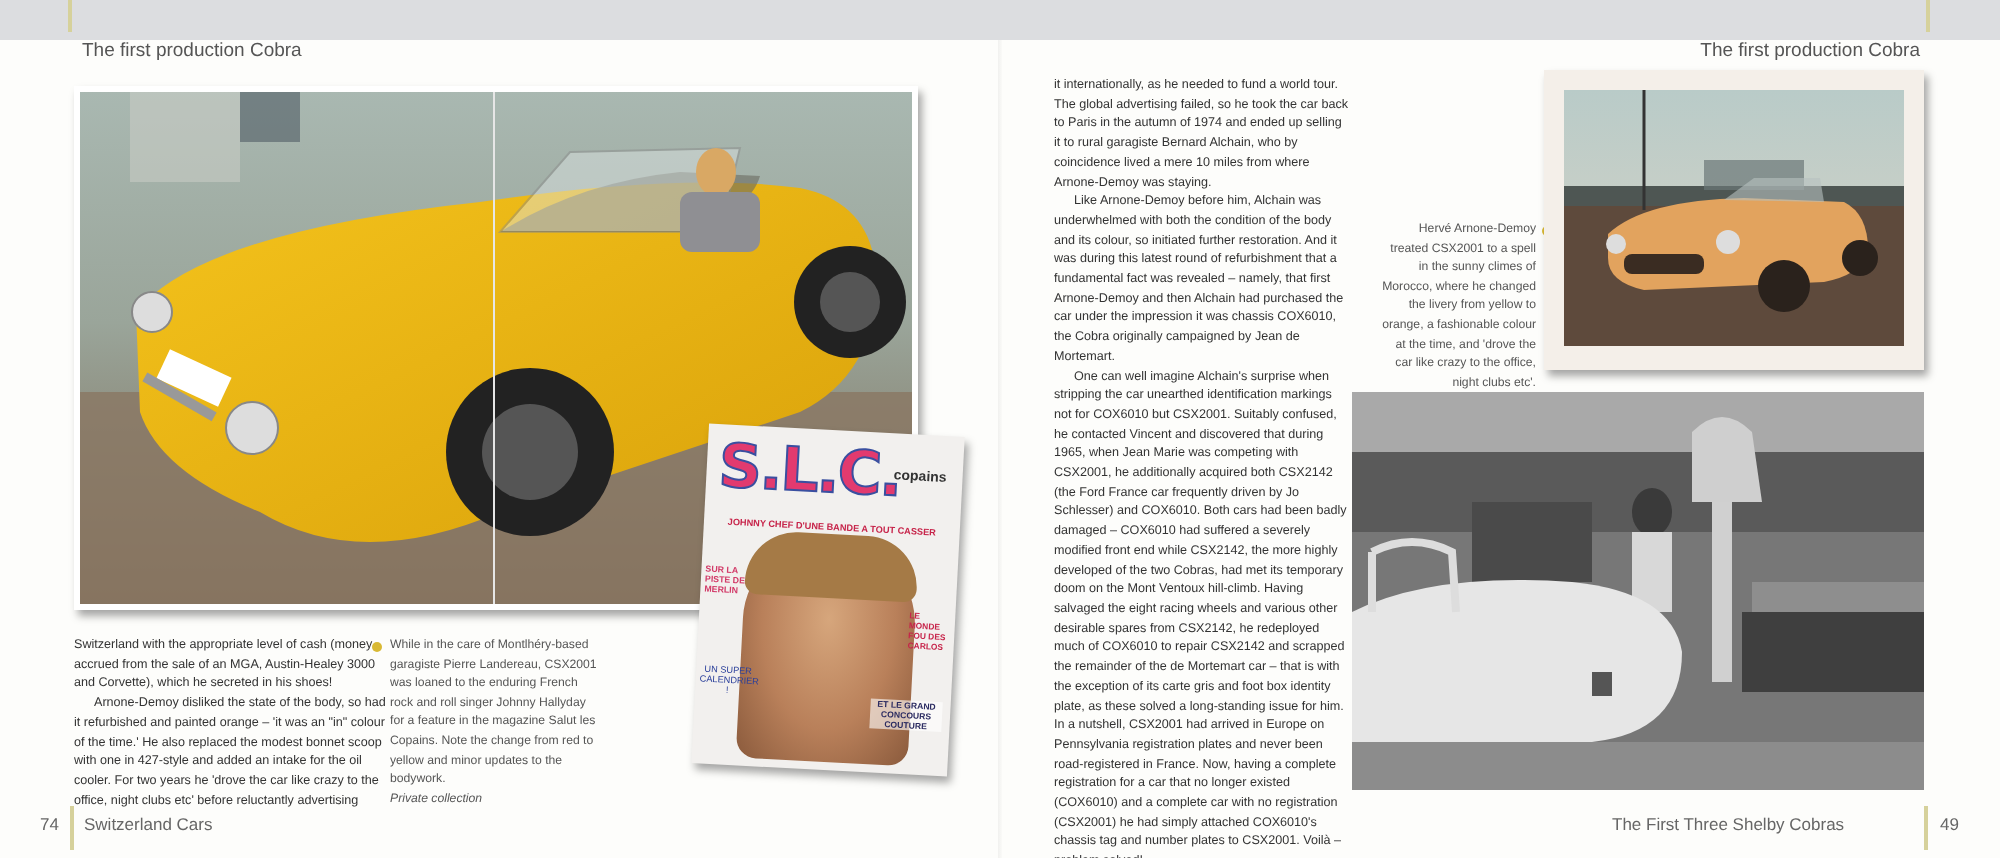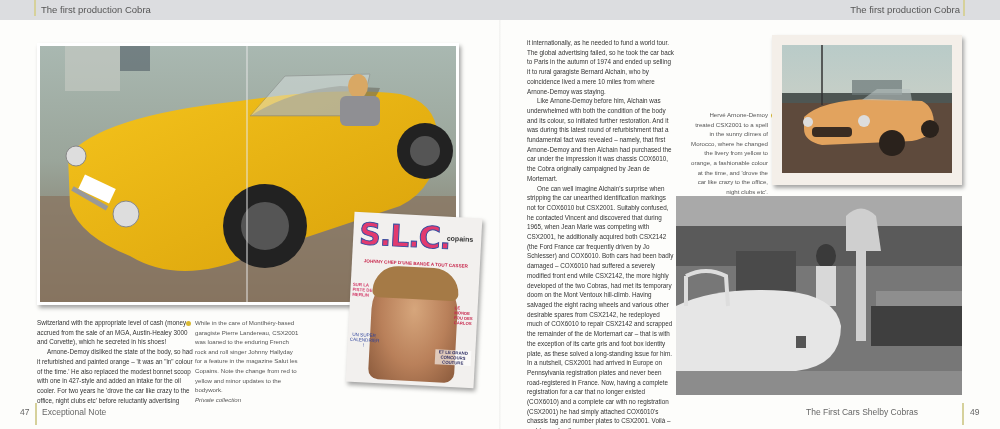--- a/index.html
+++ b/index.html
@@ -1,18 +1,18 @@
 <!DOCTYPE html>
 <html><head>
 <meta charset="utf-8">
 <style>
   html,body{margin:0;padding:0;}
   body{width:1000px;height:429px;background:#fdfdfb;position:relative;overflow:hidden;font-family:"Liberation Sans",sans-serif;color:#3a3a3a;}
   .hdr{position:absolute;top:0;left:0;width:1000px;height:20px;background:#dcdde0;}
-  .hdr .t{position:absolute;top:4px;font-size:9.5px;color:#555;text-align:right;}
+  .hdr .t{position:absolute;top:20px;font-size:9.5px;color:#555;text-align:right;}
   .hdr .bar{position:absolute;top:0;width:2px;height:16px;background:#d6d19b;}
   .gutter{position:absolute;top:20px;left:499px;width:2px;height:409px;background:linear-gradient(90deg,#f1f1ef,#fafaf8);}
   .photo{position:absolute;box-shadow:2px 3px 4px rgba(0,0,0,.35);}
   .col{position:absolute;font-size:6.3px;line-height:9.7px;color:#333;}
   .col p{margin:0;}
   .col p.ind{text-indent:10px;}
   .cap{position:absolute;font-size:6.1px;line-height:9.6px;color:#555;}
   .cap i{font-style:italic;}
   .dot{display:inline-block;width:5px;height:5px;border-radius:50%;background:#d9b934;vertical-align:middle;}
   .foot{position:absolute;top:407px;font-size:8.5px;color:#666;}
@@ -89,23 +89,23 @@
 </div>
 
 <div class="cap" style="left:187px;top:318px;width:112px;">
   <span class="dot" style="position:absolute;left:-1px;top:3px;"></span>
   <div style="padding-left:8px;">
     <span>While in the care of Montlhéry-based garagiste Pierre Landereau, CSX2001 was loaned to the enduring French rock and roll singer Johnny Hallyday for a feature in the magazine Salut les Copains. Note the change from red to yellow and minor updates to the bodywork.</span><br>
     <i>Private collection</i>
   </div>
 </div>
 
-<span class="foot num" style="left:20px;">47</span>
+<span class="foot num" style="left:20px;">74</span>
 <div class="fbar" style="left:35px;"></div>
-<span class="foot" style="left:42px;">Exceptional Note</span>
+<span class="foot" style="left:42px;">Switzerland Cars</span>
 
 <div class="col" style="left:527px;top:38px;width:148px;">
   <p>it internationally, as he needed to fund a world tour. The global advertising failed, so he took the car back to Paris in the autumn of 1974 and ended up selling it to rural garagiste Bernard Alchain, who by coincidence lived a mere 10 miles from where Arnone-Demoy was staying.</p>
   <p class="ind">Like Arnone-Demoy before him, Alchain was underwhelmed with both the condition of the body and its colour, so initiated further restoration. And it was during this latest round of refurbishment that a fundamental fact was revealed – namely, that first Arnone-Demoy and then Alchain had purchased the car under the impression it was chassis COX6010, the Cobra originally campaigned by Jean de Mortemart.</p>
   <p class="ind">One can well imagine Alchain's surprise when stripping the car unearthed identification markings not for COX6010 but CSX2001. Suitably confused, he contacted Vincent and discovered that during 1965, when Jean Marie was competing with CSX2001, he additionally acquired both CSX2142 (the Ford France car frequently driven by Jo Schlesser) and COX6010. Both cars had been badly damaged – COX6010 had suffered a severely modified front end while CSX2142, the more highly developed of the two Cobras, had met its temporary doom on the Mont Ventoux hill-climb. Having salvaged the eight racing wheels and various other desirable spares from CSX2142, he redeployed much of COX6010 to repair CSX2142 and scrapped the remainder of the de Mortemart car – that is with the exception of its carte gris and foot box identity plate, as these solved a long-standing issue for him. In a nutshell, CSX2001 had arrived in Europe on Pennsylvania registration plates and never been road-registered in France. Now, having a complete registration for a car that no longer existed (COX6010) and a complete car with no registration (CSX2001) he had simply attached COX6010's chassis tag and number plates to CSX2001. Voilà – problem solved!</p>
 
 </div>
 
 <div class="cap" style="left:690px;top:110px;width:78px;text-align:right;">
   <span class="dot" style="position:absolute;right:-8px;top:3px;"></span>
@@ -148,15 +148,15 @@
     <rect x="200" y="95" width="86" height="15" fill="#8e8e8e"></rect>
     <ellipse cx="150" cy="60" rx="10" ry="12" fill="#3a3a3a"></ellipse>
     <rect x="140" y="70" width="20" height="40" fill="#d8d8d8"></rect>
     <path d="M0 110 Q40 90 110 95 Q160 100 165 130 Q165 170 120 175 L0 178 Z" fill="#e6e6e6"></path>
     <path d="M10 80 L10 110 M10 80 Q30 70 50 80 L52 110" stroke="#ddd" stroke-width="4" fill="none"></path>
     <rect x="0" y="175" width="286" height="24" fill="#8c8c8c"></rect>
     <rect x="120" y="140" width="10" height="12" fill="#555"></rect>
   </svg>
 </div>
 
-<span class="foot" style="left:806px;">The First Cars Shelby Cobras</span>
+<span class="foot" style="left:806px;">The First Three Shelby Cobras</span>
 <div class="fbar" style="left:962px;"></div>
 <span class="foot num" style="left:970px;">49</span>
 
 </body></html>

